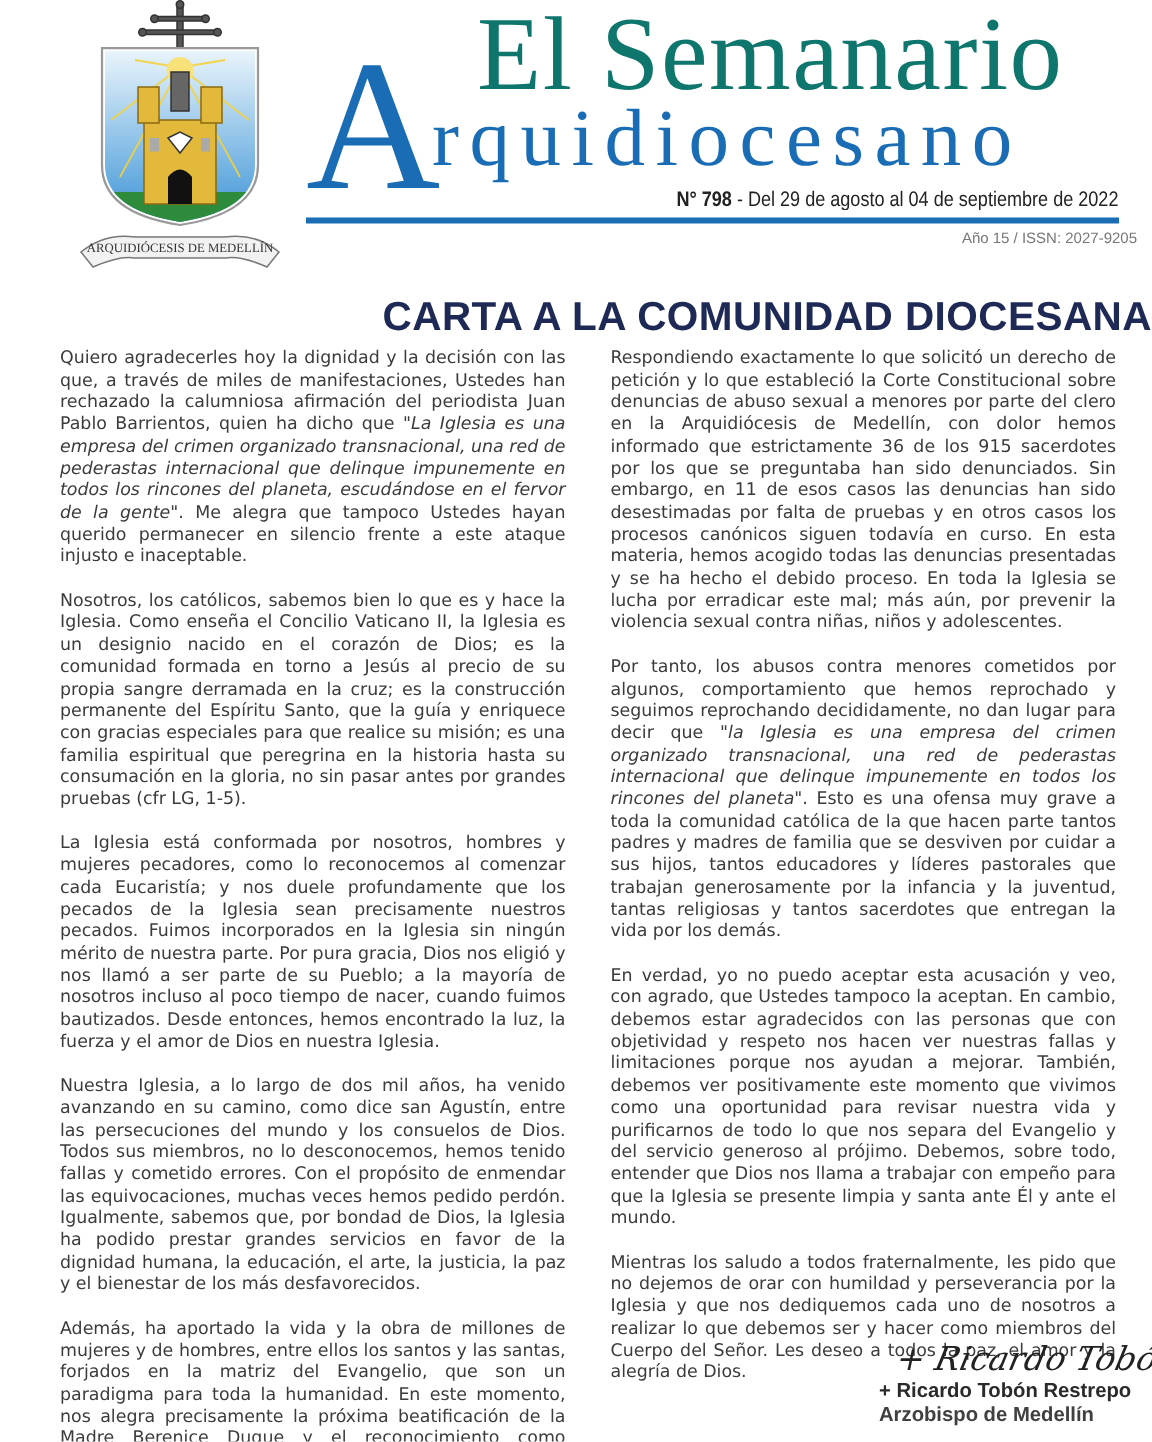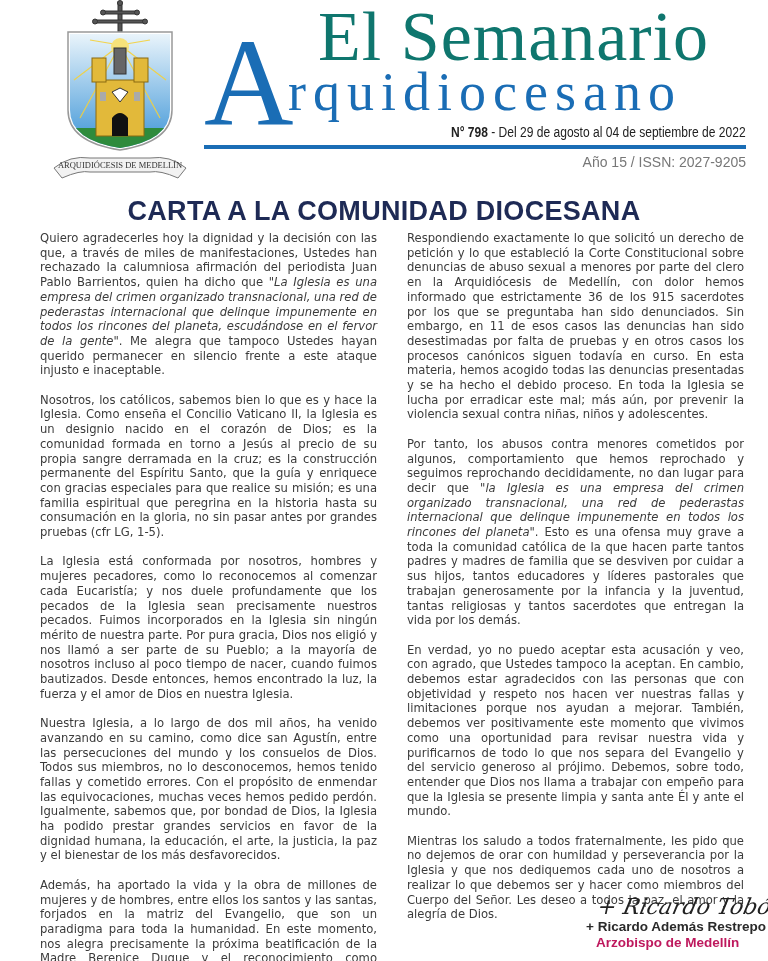--- a/index.html
+++ b/index.html
@@ -4,31 +4,31 @@
 <style>
   html, body { margin:0; padding:0; background:#ffffff; }
   body { width:768px; height:961px; position:relative; overflow:hidden; font-family:"DejaVu Sans", sans-serif; color:#3a3a3a; }
   .crest { position:absolute; left:40px; top:0; width:160px; height:190px; }
   .masthead-el { position:absolute; left:318px; top:2px; font-family:"Liberation Serif", serif; color:#0f766e; font-size:70px; line-height:70px; letter-spacing:1px; white-space:nowrap; }
   .masthead-big-a { position:absolute; left:204px; top:22px; font-family:"Liberation Serif", serif; color:#1a6db5; font-size:124px; line-height:124px; }
   .masthead-arq { position:absolute; left:288px; top:62px; font-family:"Liberation Serif", serif; color:#1a6db5; font-size:54px; line-height:60px; letter-spacing:7px; white-space:nowrap; }
   .issue-line { position:absolute; right:22px; top:124px; font-family:"Liberation Sans", sans-serif; font-size:14px; color:#222; white-space:nowrap; transform:scaleX(0.86); transform-origin:right center; }
   .issue-line b { font-weight:900; }
   .rule { position:absolute; left:204px; top:145px; width:542px; height:4px; background:#1a6db5; }
-  .issn { position:absolute; right:22px; top:154px; font-family:"Liberation Sans", sans-serif; font-size:14px; color:#777; white-space:nowrap; }
-  .headline { position:absolute; left:0; width:768px; top:196px; text-align:center; font-family:"Liberation Sans", sans-serif; font-weight:900; font-size:27px; letter-spacing:0.3px; color:#1e2a55; }
+  .issn { position:absolute; right:10px; top:154px; font-family:"Liberation Sans", sans-serif; font-size:10px; color:#777; white-space:nowrap; }
+  .headline { position:absolute; left:0; width:768px; top:196px; text-align:right; font-family:"Liberation Sans", sans-serif; font-weight:900; font-size:27px; letter-spacing:0.3px; color:#1e2a55; }
   .col { position:absolute; top:231px; width:337px; font-size:11.6px; line-height:14.7px; text-align:justify; hyphens:manual; color:#3b3b3b; }
   .col.left { left:40px; }
   .col.right { left:407px; }
   .col p { margin:0 0 14.7px 0; }
   .col em { font-style:italic; }
   .signature { position:absolute; left:586px; top:895px; width:180px; }
   .sig-scribble { font-family:"DejaVu Serif", serif; font-style:italic; font-size:22px; color:#222; line-height:24px; white-space:nowrap; transform:skewX(-12deg); margin-left:12px; }
   .sig-name { font-family:"Liberation Sans", sans-serif; font-weight:700; font-size:13.5px; color:#2a2a2a; line-height:16px; white-space:nowrap; }
-  .sig-title { font-family:"Liberation Sans", sans-serif; font-weight:700; font-size:13.5px; color:#be185d; line-height:16px; white-space:nowrap; margin-left:10px; }
+  .sig-title { font-family:"Liberation Sans", sans-serif; font-weight:700; font-size:13.5px; color:#404040; line-height:16px; white-space:nowrap; }
 </style>
 </head>
 <body>
 
 <div class="crest">
   <svg width="160" height="190" viewBox="0 0 160 190">
 
     <g fill="#555" stroke="#333" stroke-width="1">
       <rect x="78" y="2" width="4" height="32"></rect>
       <rect x="64" y="11" width="32" height="3"></rect>
@@ -96,15 +96,15 @@
   </div>
 <div class="col right" id="col-right">
     <p><span>Respondiendo exactamente lo que solicitó un derecho de petición y lo que estableció la Corte Constitucional sobre denuncias de abuso sexual a menores por parte del clero en la Arquidiócesis de Medellín, con dolor hemos informado que estrictamente 36 de los 915 sacerdotes por los que se preguntaba han sido denunciados. Sin embargo, en 11 de esos casos las denuncias han sido desestimadas por falta de pruebas y en otros casos los procesos canónicos siguen todavía en curso. En esta materia, hemos acogido todas las denuncias presentadas y se ha hecho el debido proceso. En toda la Iglesia se lucha por erradicar este mal; más aún, por prevenir la violencia sexual contra niñas, niños y adolescentes.</span></p>
     <p><span>Por tanto, los abusos contra menores cometidos por algunos, comportamiento que hemos reprochado y seguimos reprochando decididamente, no dan lugar para decir que </span><em>"la Iglesia es una empresa del crimen organizado transnacional, una red de pederastas internacional que delinque impunemente en todos los rincones del planeta"</em><span>. Esto es una ofensa muy grave a toda la comunidad católica de la que hacen parte tantos padres y madres de familia que se desviven por cuidar a sus hijos, tantos educadores y líderes pastorales que trabajan generosamente por la infancia y la juventud, tantas religiosas y tantos sacerdotes que entregan la vida por los demás.</span></p>
     <p><span>En verdad, yo no puedo aceptar esta acusación y veo, con agrado, que Ustedes tampoco la aceptan. En cambio, debemos estar agradecidos con las personas que con objetividad y respeto nos hacen ver nuestras fallas y limitaciones porque nos ayudan a mejorar. También, debemos ver positivamente este momento que vivimos como una oportunidad para revisar nuestra vida y purificarnos de todo lo que nos separa del Evangelio y del servicio generoso al prójimo. Debemos, sobre todo, entender que Dios nos llama a trabajar con empeño para que la Iglesia se presente limpia y santa ante Él y ante el mundo.</span></p>
     <p><span>Mientras los saludo a todos fraternalmente, les pido que no dejemos de orar con humildad y perseverancia por la Iglesia y que nos dediquemos cada uno de nosotros a realizar lo que debemos ser y hacer como miembros del Cuerpo del Señor. Les deseo a todos la paz, el amor y la alegría de Dios.</span></p>
   </div>
 
 <div class="signature">
   <div class="sig-scribble">+ Ricardo Tobón R</div>
-  <div class="sig-name">+ Ricardo Además Restrepo</div>
+  <div class="sig-name">+ Ricardo Tobón Restrepo</div>
   <div class="sig-title">Arzobispo de Medellín</div>
 </div>
 
 </body></html>

